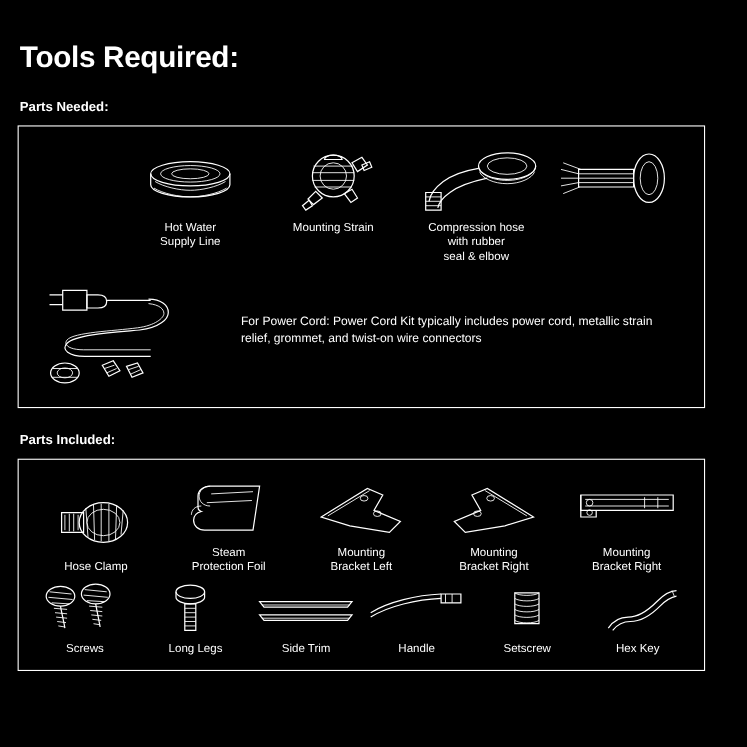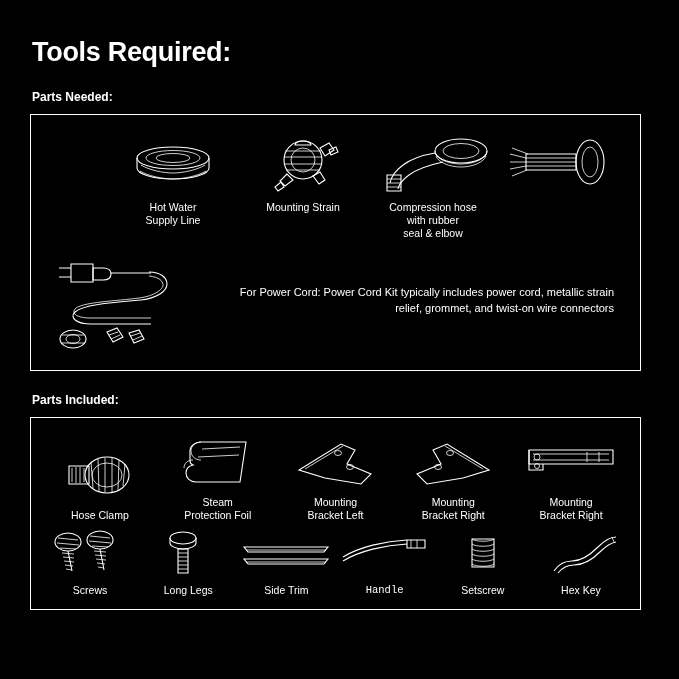--- a/index.html
+++ b/index.html
@@ -12,21 +12,21 @@
     width: 679px;
     height: 679px;
     font-family: "Liberation Sans", sans-serif;
     color: #ffffff;
     overflow: hidden;
     position: relative;
   }
   .page {
     width: 679px;
     height: 679px;
-    padding: 30px 38px 10px 30px;
+    padding: 30px 38px 10px 16px;
     position: relative;
   }
   .main-title {
     font-size: 27px;
     font-weight: bold;
     letter-spacing: -0.3px;
     margin: 8px 0 0 2px;
     line-height: 1.1;
   }
   .section-title {
@@ -69,21 +69,21 @@
   .cord-art {
     width: 170px;
     height: 110px;
     position: relative;
     flex: none;
   }
   .cord-note {
     flex: 1;
     font-size: 11px;
     line-height: 1.45;
-    text-align: right;
+    text-align: left;
     padding: 0 14px;
   }
   
   .included-row {
     display: flex;
     justify-content: space-around;
     align-items: flex-end;
     padding: 6px 2px 0 2px;
   }
   .included-row .item { width: 118px; }
@@ -313,21 +313,21 @@
 
       <div class="item">
         <div class="art">
           <svg width="96" height="44" viewBox="0 0 96 44">
             <path class="stroke" d="M6 26c16-10 42-16 64-17"></path>
             <path class="stroke" d="M6 30c16-10 42-16 64-17"></path>
             <path class="stroke" d="M70 9h18v8H70z"></path>
             <path class="stroke-thin" d="M74 9v8M80 9v8"></path>
           </svg>
         </div>
-        <div class="cap" style="white-space: pre-line; font-family: Liberation Mono, monospace;">Handle</div>
+        <div class="cap" style="white-space: pre-line;">Handle</div>
       </div>
 
       <div class="item">
         <div class="art">
           <svg width="50" height="44" viewBox="0 0 50 44">
             <path class="stroke" d="M14 8h22v28H14z"></path>
             <path class="stroke-thin" d="M14 8c4 3 18 3 22 0M14 13c4 3 18 3 22 0M14 18c4 3 18 3 22 0M14 23c4 3 18 3 22 0M14 28c4 3 18 3 22 0M14 33c4 3 18 3 22 0"></path>
           </svg>
         </div>
         <div class="cap" style="white-space: pre-line;">Setscrew</div>

